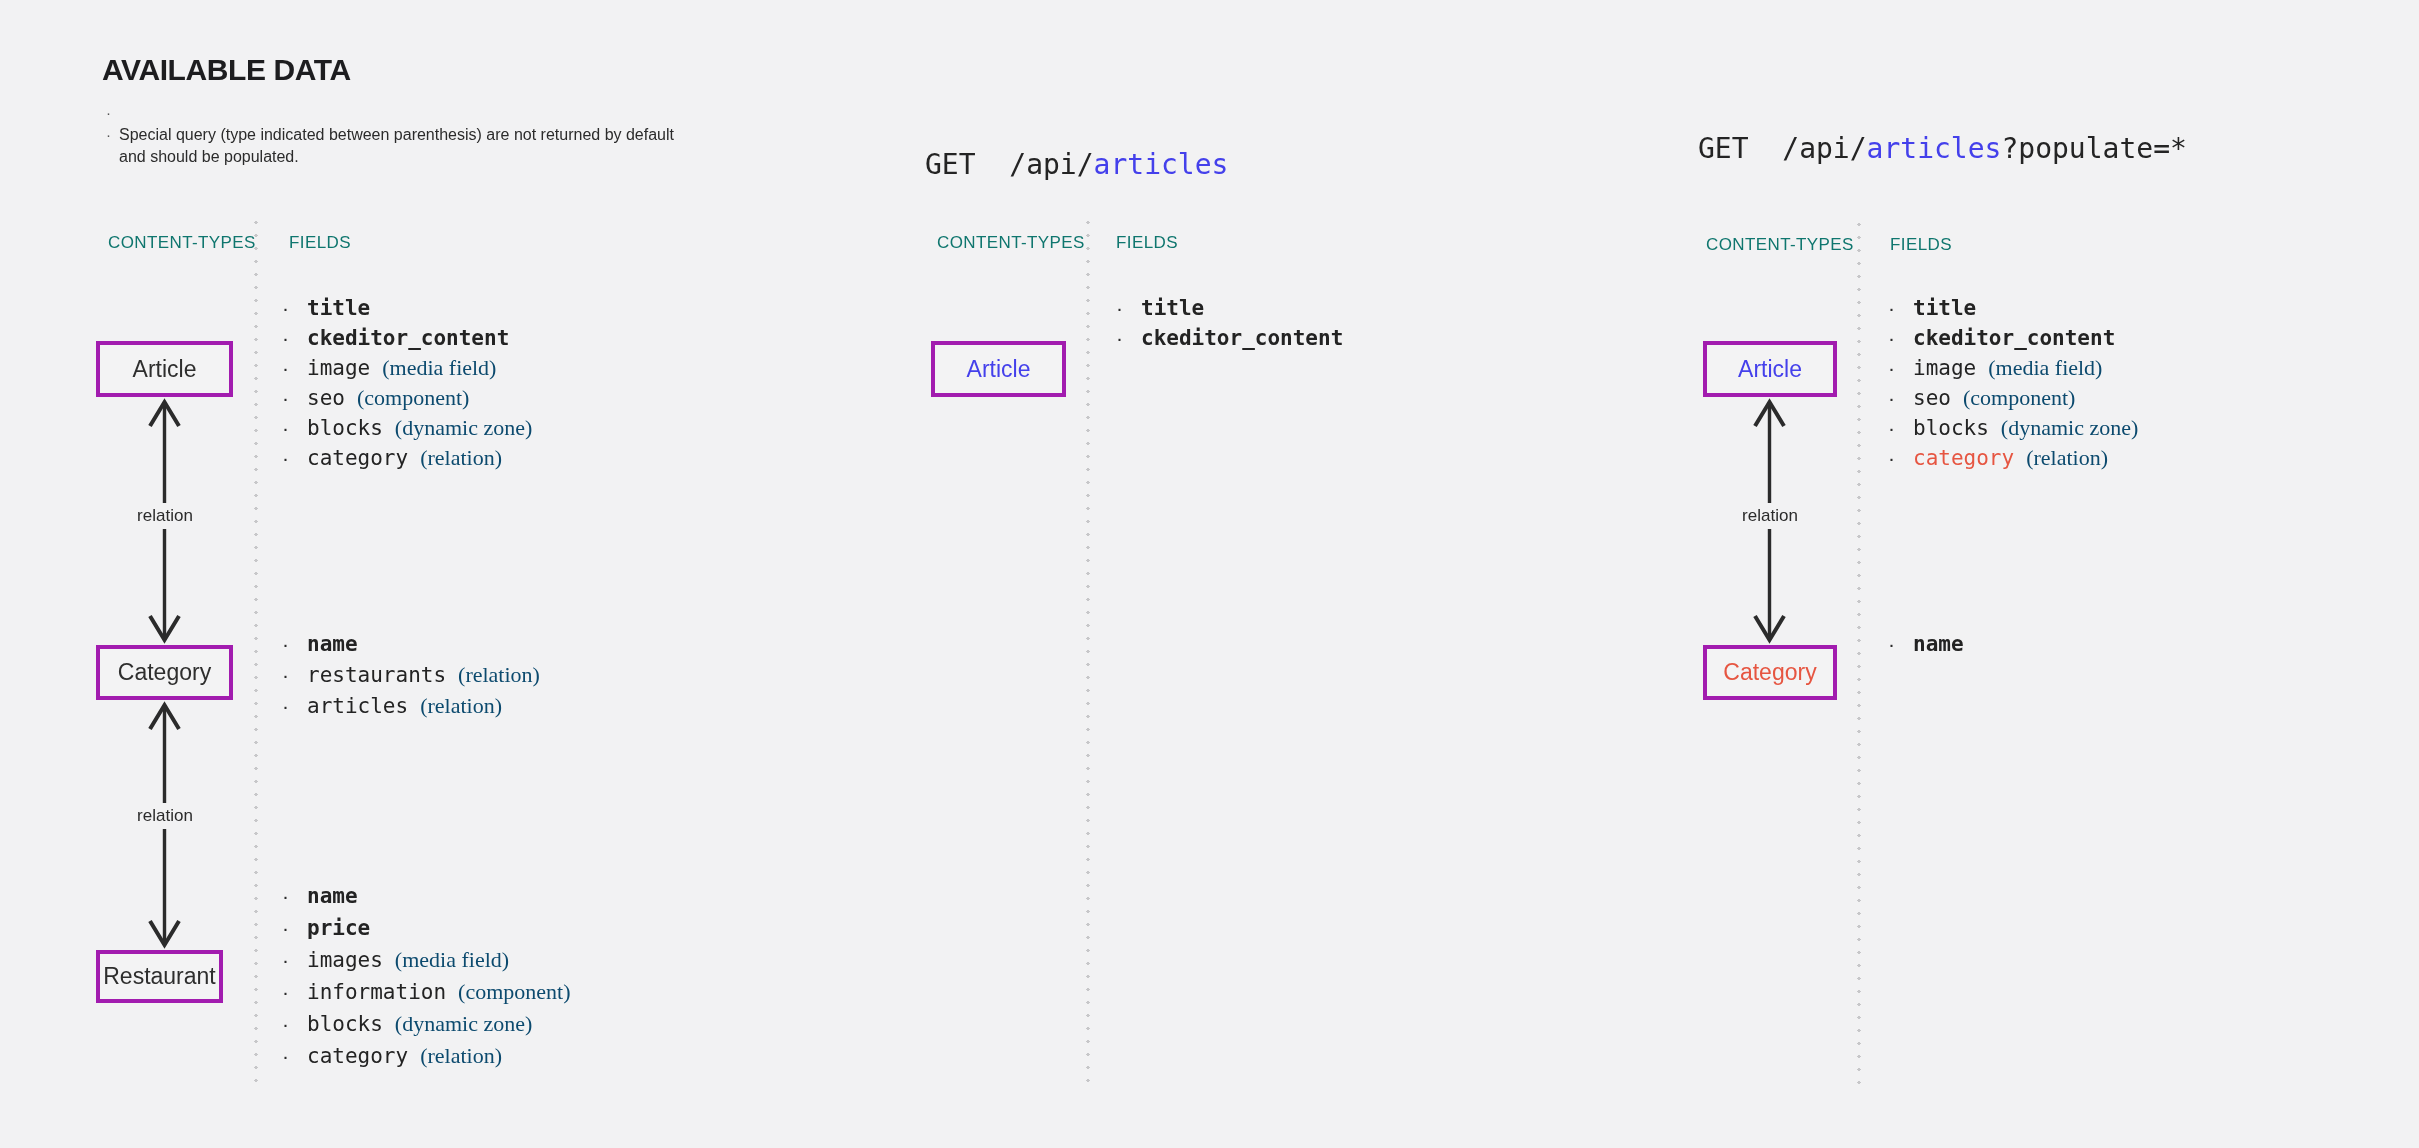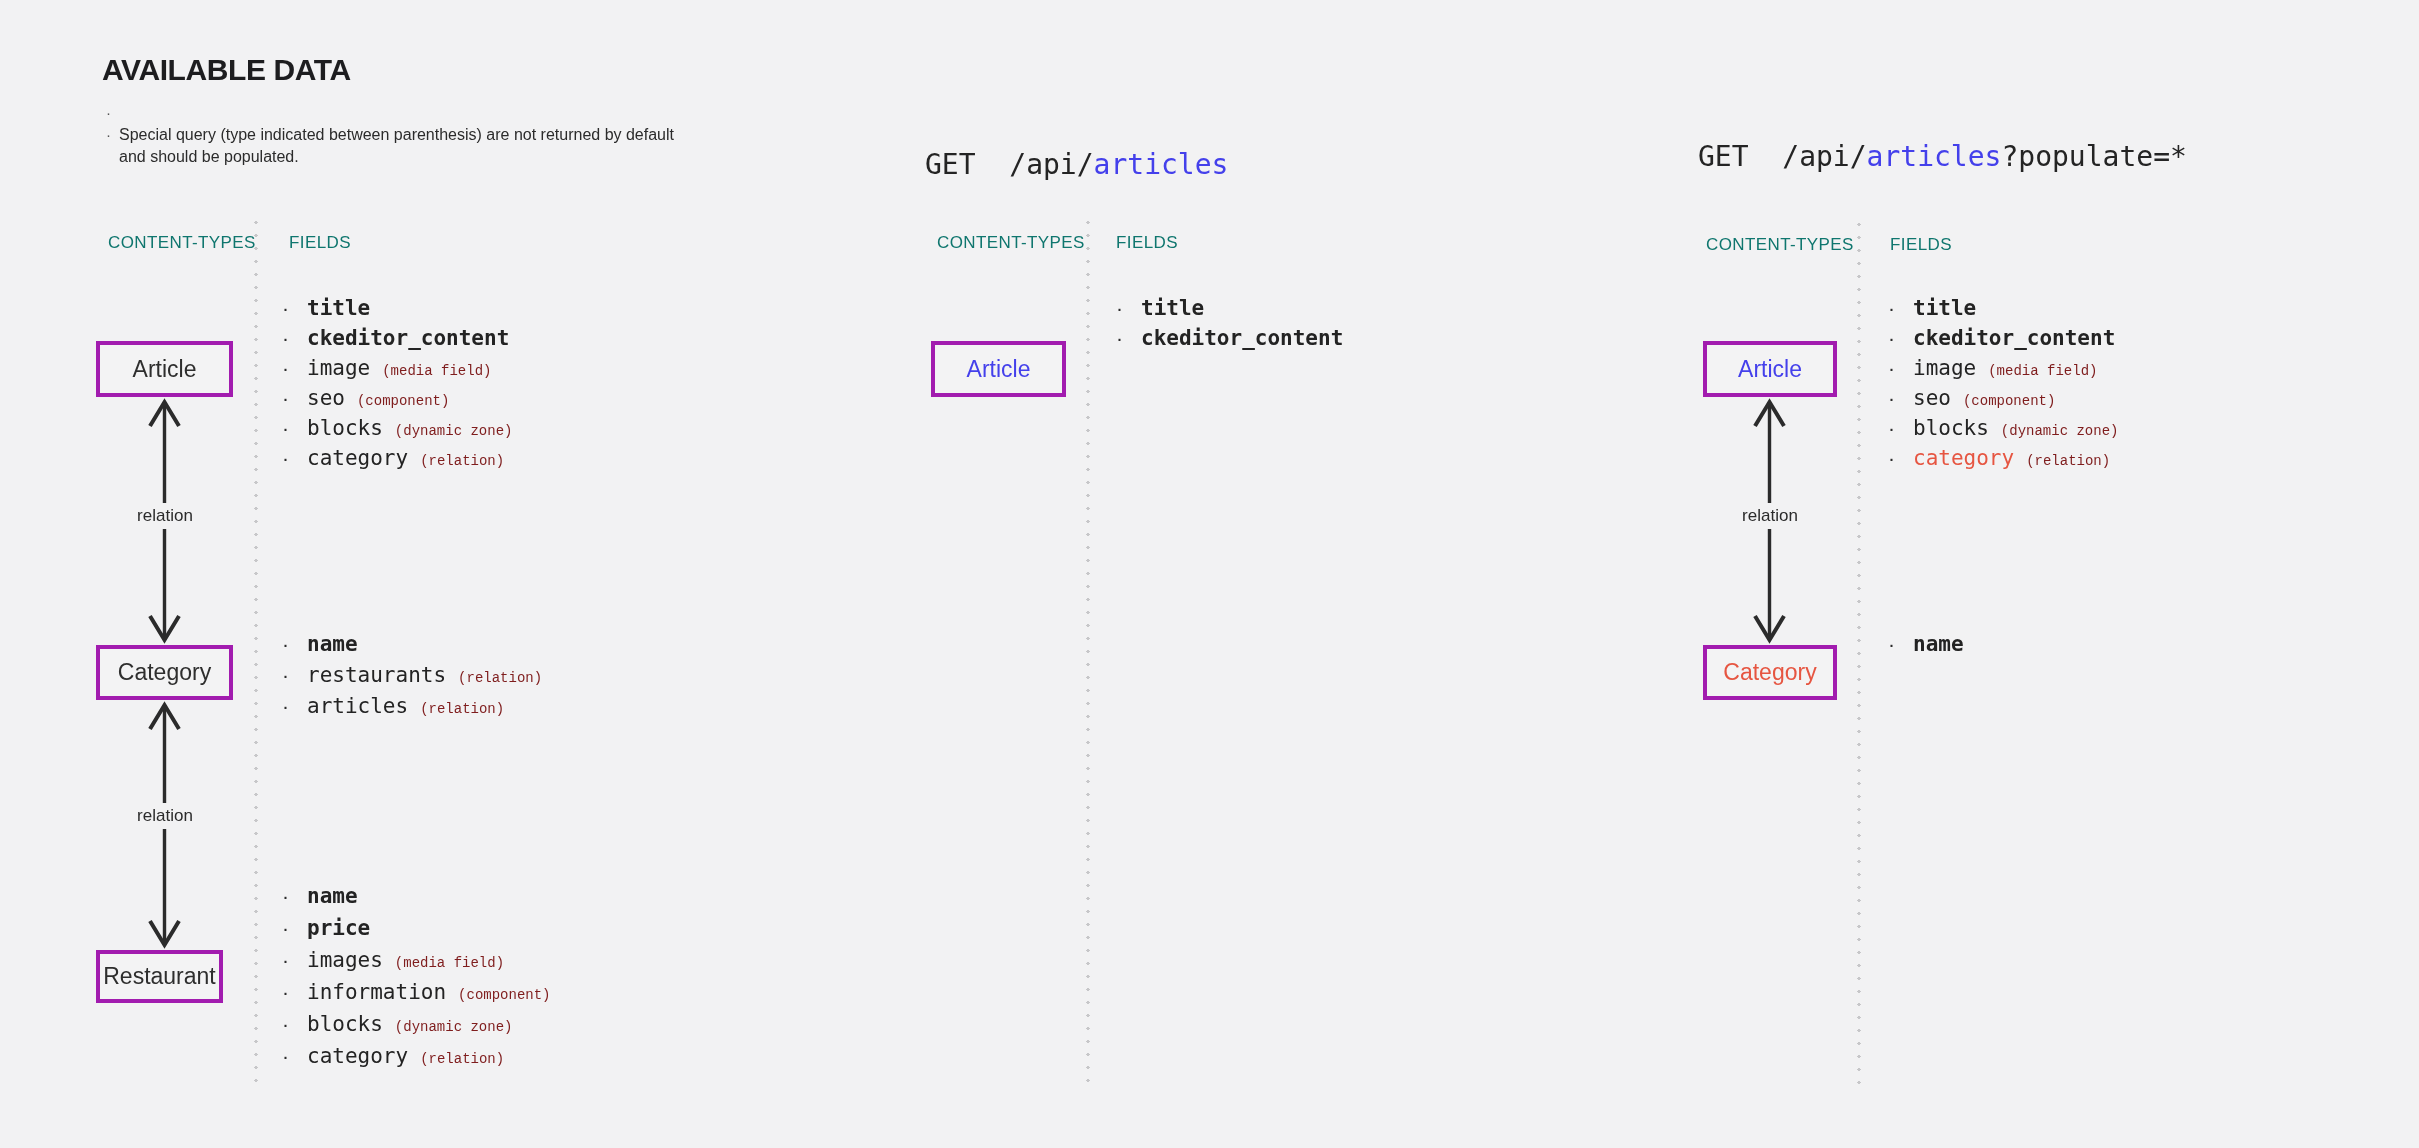--- a/index.html
+++ b/index.html
@@ -50,21 +50,21 @@
   .note { display:flex; align-items:flex-start; font-size:16px; line-height:22px; color:#2B2B2B; }
   .note .nb { width:13px; font-size:15px; color:#555; flex:none; }
   .note .ntext { white-space:pre-line; }
   .note .ntext .bold { font-weight:700; }
 
   
   .frow { display:flex; align-items:baseline; white-space:nowrap; color:#232323; }
   .frow .dot { width:31px; padding-left:6px; font-size:21px; color:#2B2B2B; flex:none; }
   .frow .fname { font-family:"DejaVu Sans Mono", monospace; font-size:21px; letter-spacing:0; }
   .frow .fname.bold { font-weight:bold; }
-  .frow .ftype { font-family:Liberation Mono, monospace; font-size:14px; color:#7f1d1d; margin-left:12px; }
+  .frow .ftype { font-family:Liberation Serif, serif; font-size:22px; color:#0c4a6e; margin-left:12px; }
   .lh30 .frow { height:30px; line-height:30px; }
   .lh31 .frow { height:31px; line-height:31px; }
   .lh32 .frow { height:32px; line-height:32px; }
 
   
   .rel-label {
     font-size:17px; color:#2B2B2B; background:#F2F2F3;
     padding:3px 6px; transform:translate(-50%,-50%); white-space:nowrap;
   }
   svg.connector { overflow:visible; display:block; }
@@ -234,21 +234,21 @@
 
     </div>
     </div>
 
   <div class="abs" style="left:1692px; top:49px;">
 
   <div class="h-title"><span class="seg"></span></div>
       <div class="h-title"><span class="seg"></span></div>
     </div>
 
-  <div class="abs request" style="left:1692px; top:140px;"><span>GET  /api/</span><span style="color: rgb(68, 64, 235);">articles</span><span>?populate=*</span></div>
+  <div class="abs request" style="left:1692px; top:132px;"><span>GET  /api/</span><span style="color: rgb(68, 64, 235);">articles</span><span>?populate=*</span></div>
 
   <div class="abs col-header" style="left:1700px; top:235px;">CONTENT-TYPES</div>
   <div class="abs col-header" style="left:1884px; top:235px;">FIELDS</div>
 
   <div class="abs divider" style="left:1851px; top:218px; height:878px;"></div>
 
   <div class="abs node" style="left:1697px; top:341px; width:134px; height:56px;">
     <span style="color: rgb(68, 64, 235);">Article</span>
   </div>
   <div class="abs node" style="left:1697px; top:645px; width:134px; height:55px;">

